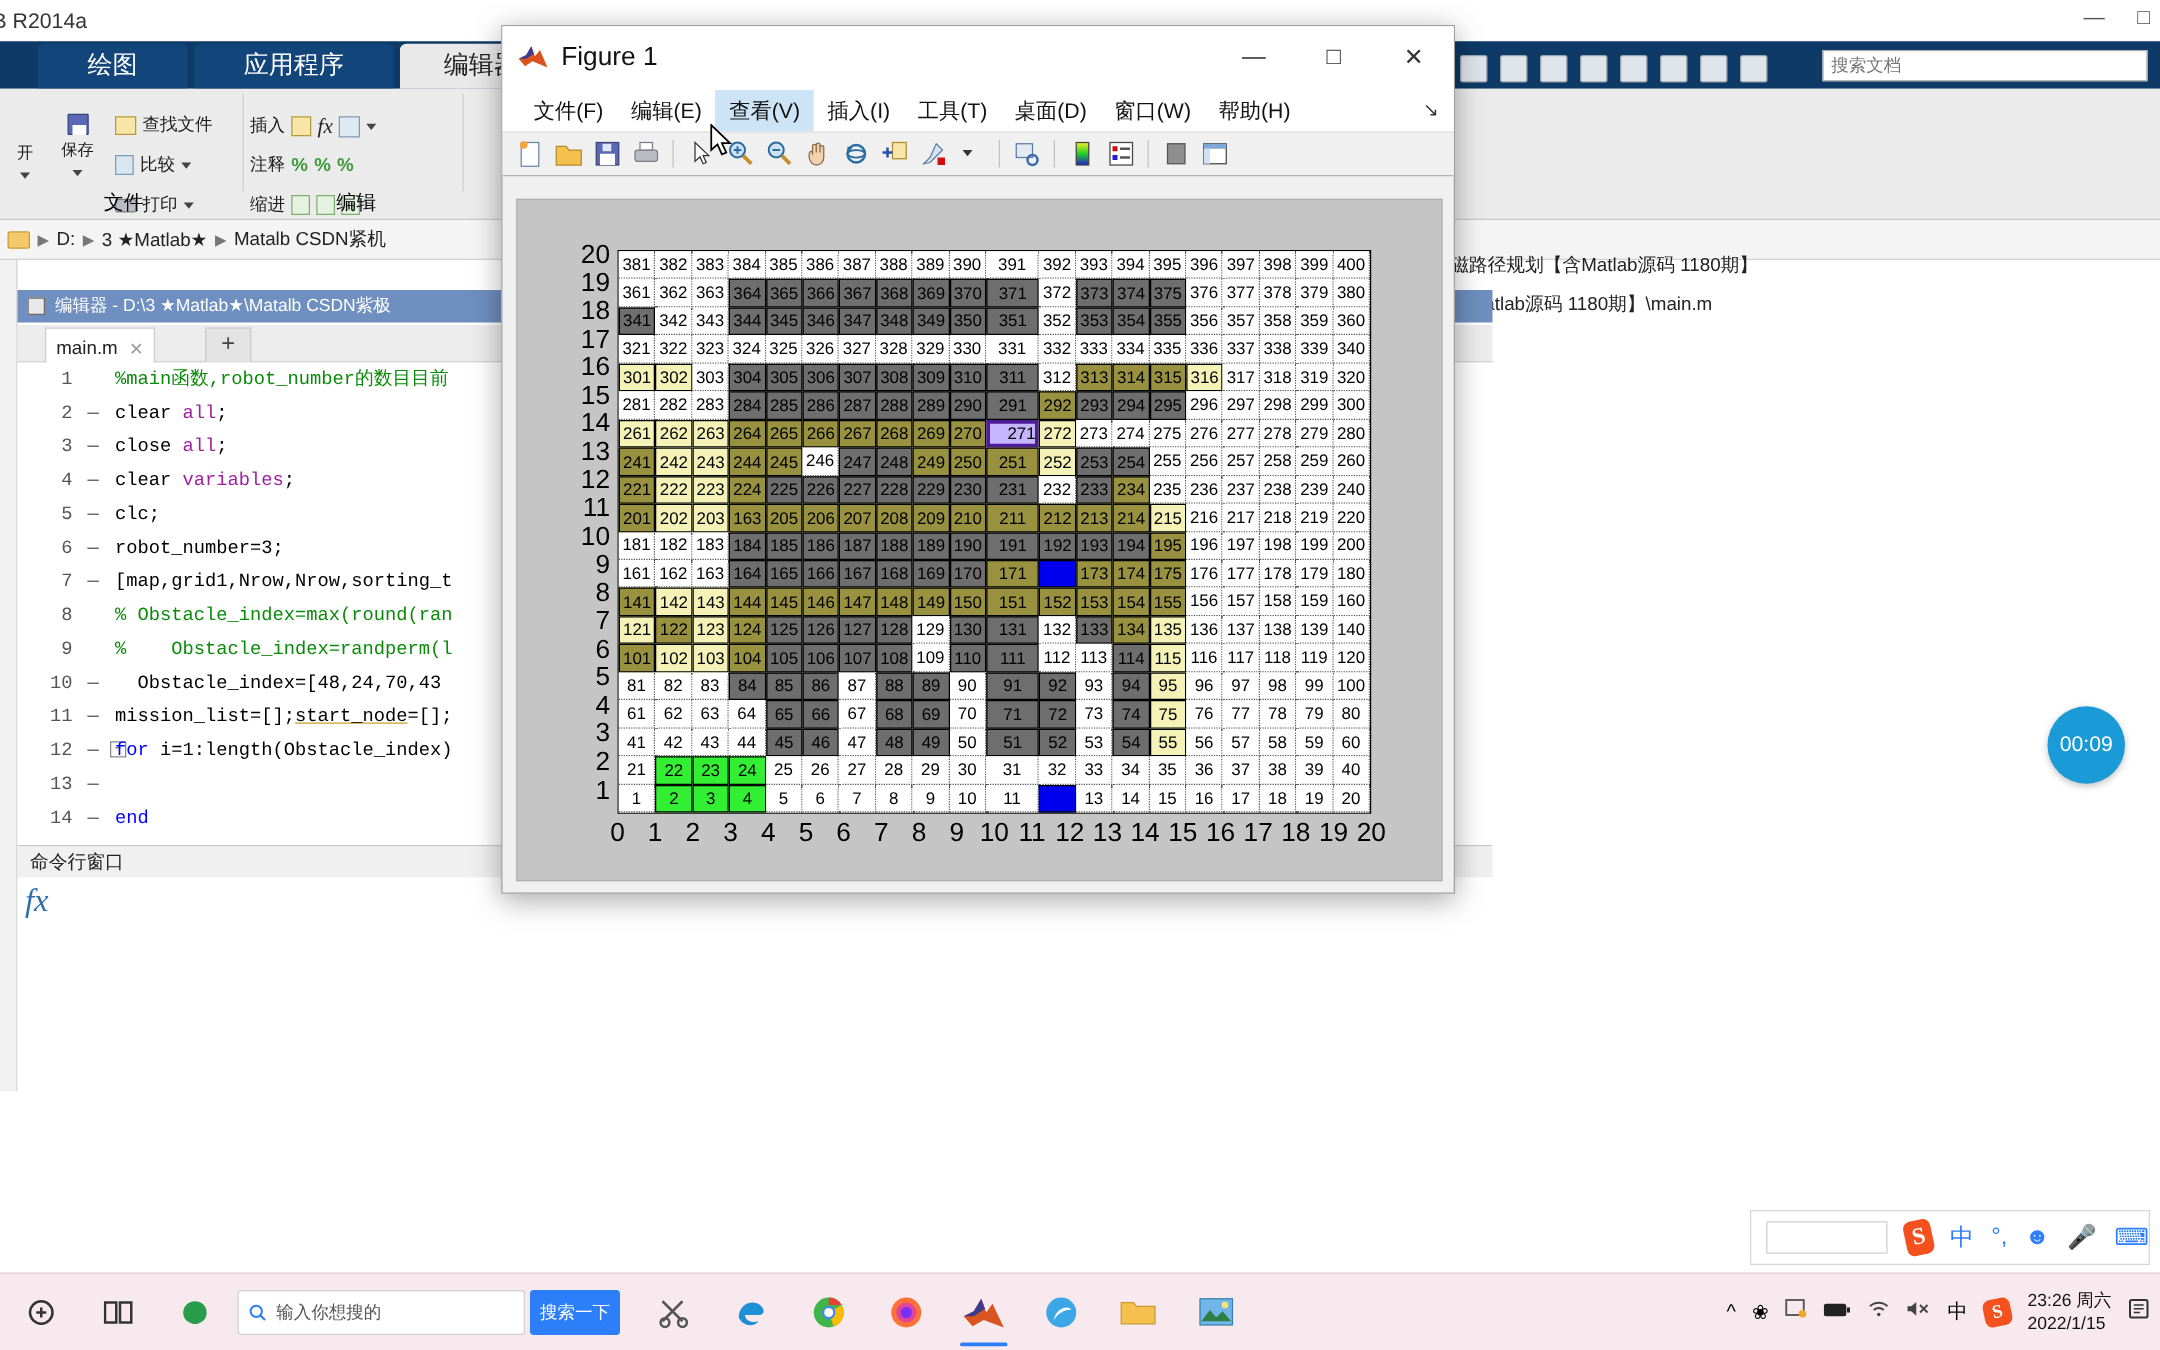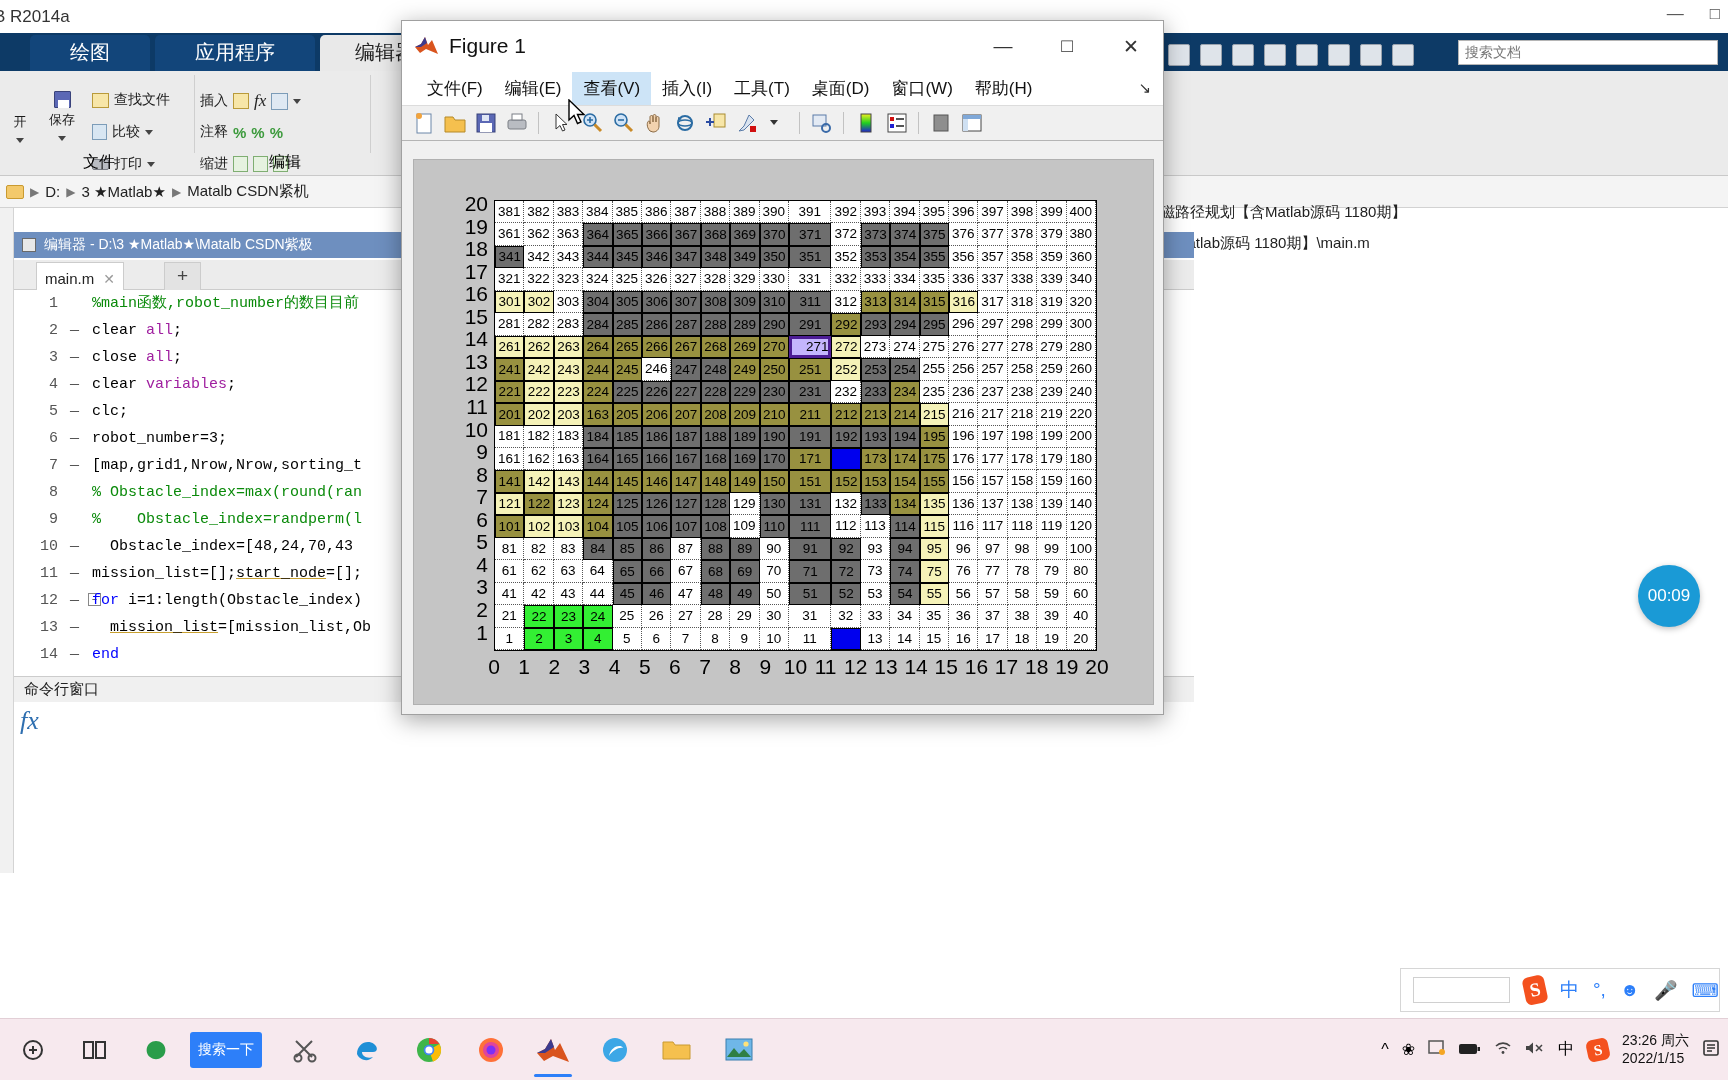--- a/index.html
+++ b/index.html
@@ -355,21 +355,21 @@
       <div class="cl" style="top: 54px;"><span class="gut">3</span><span class="dash">—</span><span class="ctext">close <span class="mag">all</span>;</span></div>
       <div class="cl" style="top: 81px;"><span class="gut">4</span><span class="dash">—</span><span class="ctext">clear <span class="mag">variables</span>;</span></div>
       <div class="cl" style="top: 108px;"><span class="gut">5</span><span class="dash">—</span><span class="ctext">clc;</span></div>
       <div class="cl" style="top: 135px;"><span class="gut">6</span><span class="dash">—</span><span class="ctext">robot_number=3;</span></div>
       <div class="cl" style="top: 162px;"><span class="gut">7</span><span class="dash">—</span><span class="ctext">[map,grid1,Nrow,Nrow,sorting_t</span></div>
       <div class="cl" style="top: 189px;"><span class="gut">8</span><span class="ctext"><span class="cmt">% Obstacle_index=max(round(ran</span></span></div>
       <div class="cl" style="top: 216px;"><span class="gut">9</span><span class="ctext"><span class="cmt">%    Obstacle_index=randperm(l</span></span></div>
       <div class="cl" style="top: 243px;"><span class="gut">10</span><span class="dash">—</span><span class="ctext">  Obstacle_index=[48,24,70,43</span></div>
       <div class="cl" style="top: 270px;"><span class="gut">11</span><span class="dash">—</span><span class="ctext">mission_list=[];<span class="uline">start_node</span>=[];</span></div>
       <div class="cl" style="top: 297px;"><span class="gut">12</span><span class="dash">—</span><span class="fold">–</span><span class="ctext"><span class="kw">for</span> i=1:length(Obstacle_index)</span></div>
-      <div class="cl" style="top: 324px;"><span class="gut">13</span><span class="dash">—</span><span class="fold" style="border: none;"></span><span class="ctext">  <span class="uline">mission_list</span>=[mission_list,Ob</span></div>
+      <div class="cl" style="top: 324px;"><span class="gut">13</span><span class="dash">—</span><span class="fold" style="border: none;"></span></div>
       <div class="cl" style="top: 351px;"><span class="gut">14</span><span class="dash">—</span><span class="ctext"><span class="kw">end</span></span></div>
     </div>
 
   <div class="ml-cmdwin-title">命令行窗口</div>
   <div class="ml-cmdwin"></div>
   <div class="ml-fx">fx</div>
 
   <div class="timer-bubble">00:09</div>
 </div>
 
@@ -998,20 +998,27 @@
     <svg width="24" height="20" viewBox="0 0 24 20">
         <rect x="1" y="2" width="9" height="16" fill="none" stroke="#333" stroke-width="2"></rect>
         <rect x="13" y="2" width="9" height="16" fill="none" stroke="#333" stroke-width="2"></rect>
       </svg>
   </div>
   <div class="tbtn">
     <svg width="30" height="30" viewBox="0 0 30 30">
         <path d="M8 22 C2 18, 4 6, 14 6 C24 6, 26 18, 20 22 C16 25, 12 25, 8 22 Z" fill="#2a9d4a"></path>
       </svg>
   </div>
+  <div class="tsearch">
+    <svg width="14" height="14" viewBox="0 0 14 14">
+        <circle cx="6" cy="6" r="4.5" fill="none" stroke="#2d7ff9" stroke-width="1.6"></circle>
+        <path d="M9.5 9.5 L13 13" stroke="#2d7ff9" stroke-width="1.8"></path>
+      </svg>
+    <span>输入你想搜的</span>
+  </div>
   <div class="tsearchbtn">搜索一下</div>
 
   <div class="tbtn" style="margin-left:10px">
     <svg width="26" height="26" viewBox="0 0 26 26">
         <path d="M4 4 L20 20 M20 4 L4 20" stroke="#555" stroke-width="2"></path>
         <circle cx="6" cy="21" r="3.5" fill="none" stroke="#555" stroke-width="2"></circle>
         <circle cx="20" cy="21" r="3.5" fill="none" stroke="#555" stroke-width="2"></circle>
       </svg>
   </div>
   <div class="tbtn">

